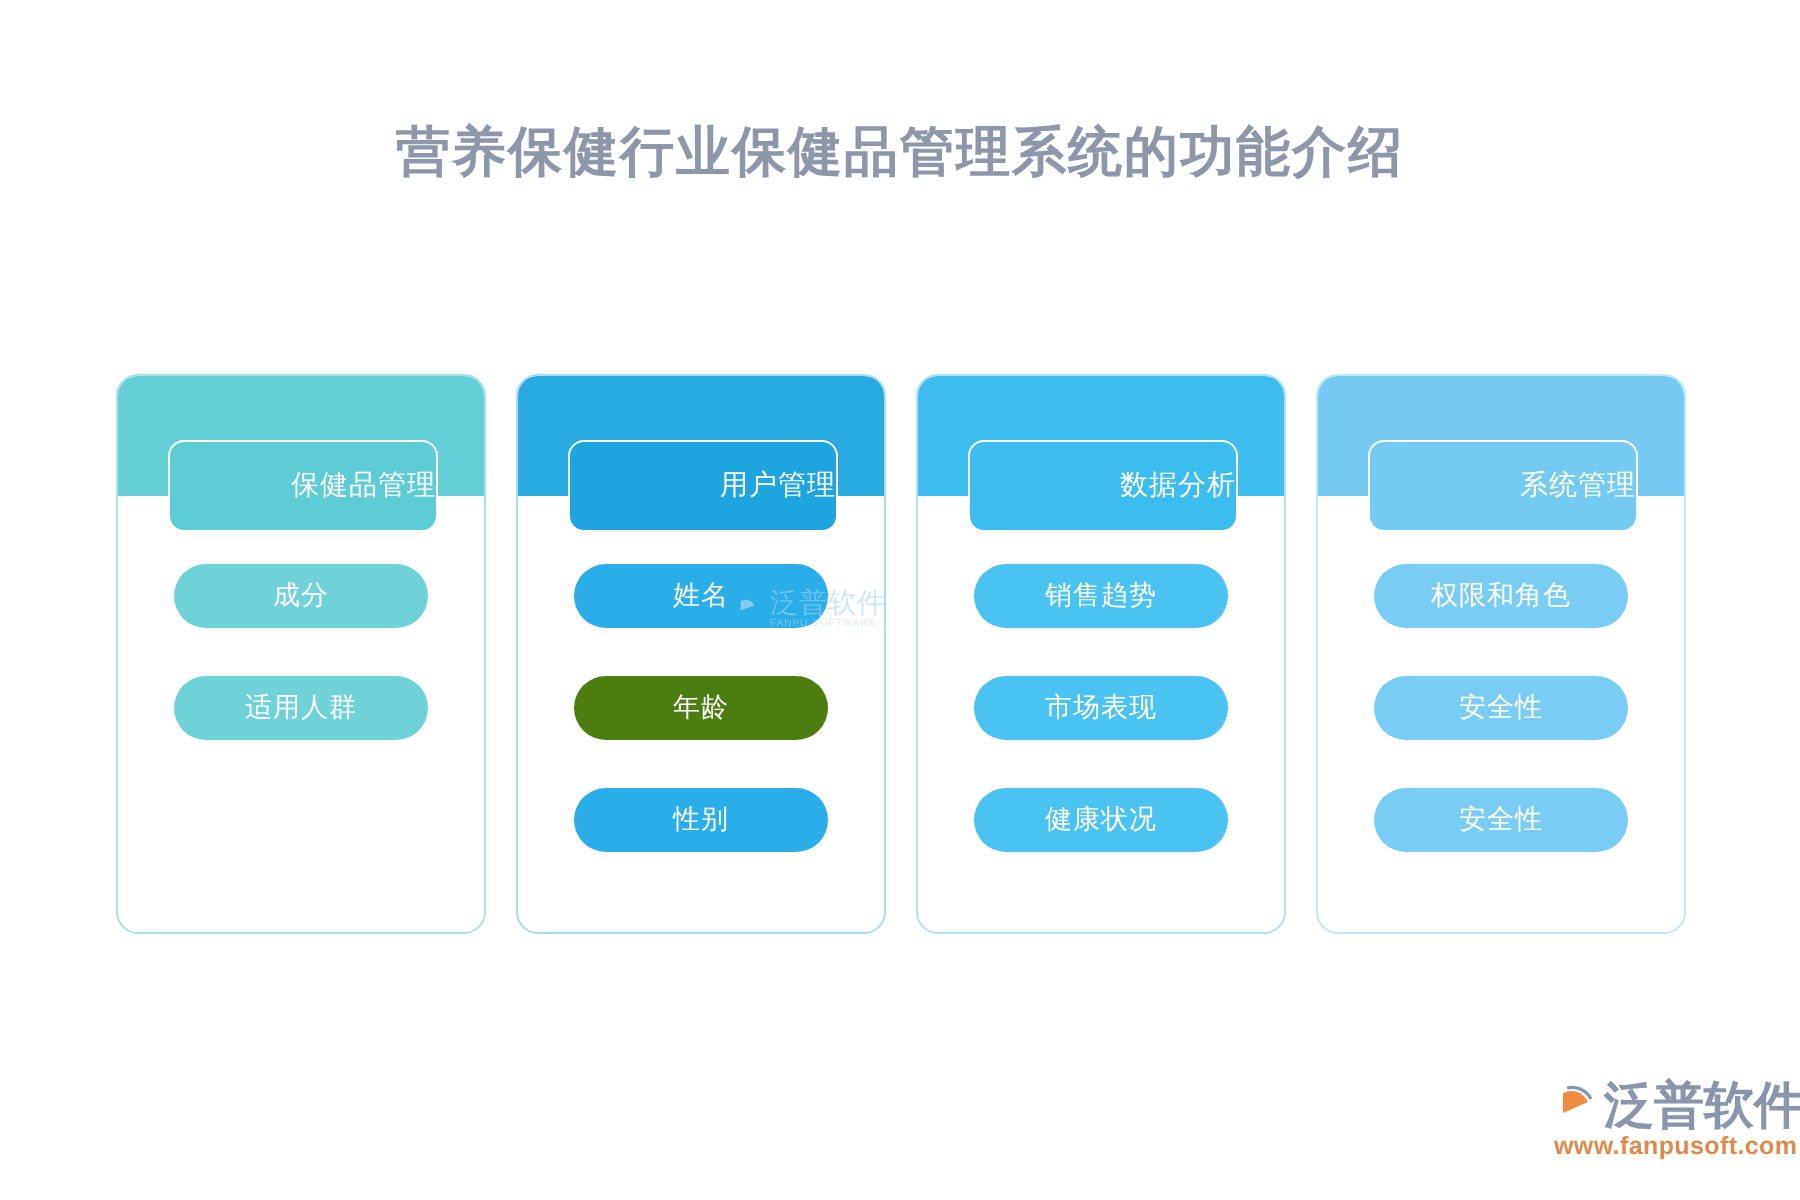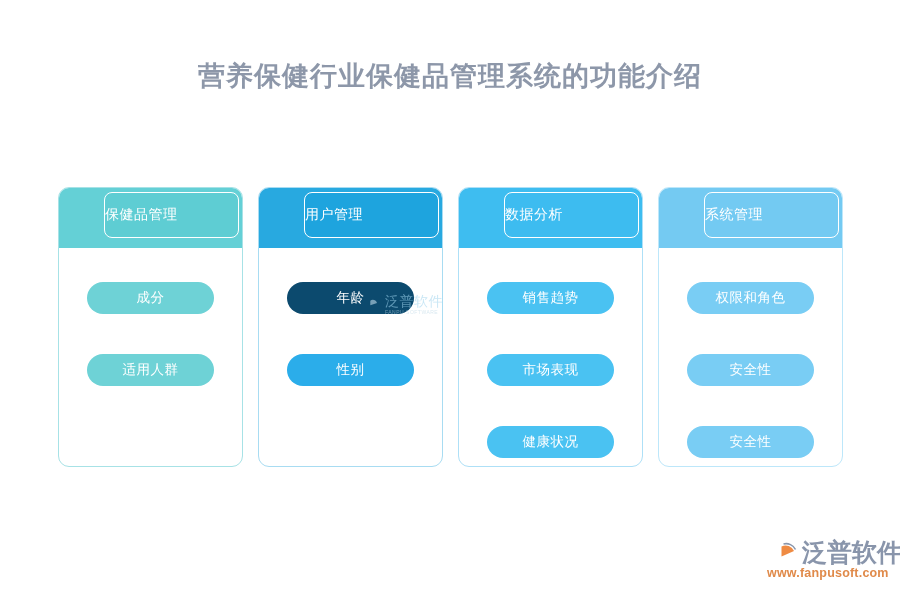--- a/index.html
+++ b/index.html
@@ -59,47 +59,46 @@
     top: -1px;
     width: 187px;
     height: 61px;
     border-top-left-radius: 11px;
     border-top-right-radius: 11px;
   }
 
   .card-head {
     position: absolute;
     left: 25px;
-    top: 4px;
+    top: 32px;
     width: 135px;
     height: 46px;
     border-radius: 8px;
     border: 1px solid #ffffff;
     box-sizing: border-box;
     display: flex;
     align-items: center;
-    justify-content: flex-start;
+    justify-content: flex-end;
     color: #ffffff;
     font-size: 14px;
     letter-spacing: 0.5px;
     white-space: nowrap;
-    margin-left: 20px;
   }
 
   .card-items {
     position: absolute;
     left: 0;
     top: 94px;
     width: 100%;
   }
 
   .pill {
     width: 127px;
     height: 32px;
-    margin: 0 auto 40px auto;
+    margin: 0 auto 24px auto;
     border-radius: 16px;
     display: flex;
     align-items: center;
     justify-content: center;
     color: #ffffff;
     font-size: 13.5px;
     letter-spacing: 0.5px;
     white-space: nowrap;
   }
   .pill:last-child { margin-bottom: 0; }
@@ -160,21 +159,21 @@
     left: 36px;
     top: 0px;
     font-size: 25px;
     font-weight: bold;
     color: #8995ab;
     letter-spacing: 0px;
     white-space: nowrap;
   }
   #brand-logo .brand-url {
     position: absolute;
-    left: 1px;
+    left: 11px;
     top: 30px;
     font-size: 12.5px;
     font-weight: bold;
     color: #e08a4a;
     letter-spacing: 0.2px;
     white-space: nowrap;
   }
 </style>
 </head>
 <body style="background: rgb(255, 255, 255);">
@@ -197,21 +196,24 @@
         </div>
     </div>
   </div>
 
   <div class="card c1" style="border-color: rgb(168, 220, 242);">
     <div class="card-band" style="background: rgb(40, 169, 224);"></div>
     <div class="card-head" style="background: rgb(30, 164, 222);">
       <span>用户管理</span>
     </div>
     <div class="card-items">
-      <div class="pill" style="background: #0c4a6e;">
+      <div class="pill" style="background: rgb(43, 173, 234);">
+          <span>姓名</span>
+        </div>
+      <div class="pill" style="background: #4d7c0f;">
           <span>年龄</span>
         </div>
       <div class="pill" style="background: rgb(43, 173, 234);">
           <span>性别</span>
         </div>
     </div>
   </div>
 
   <div class="card c2" style="border-color: rgb(174, 224, 247);">
     <div class="card-band" style="background: rgb(62, 189, 240);"></div>

